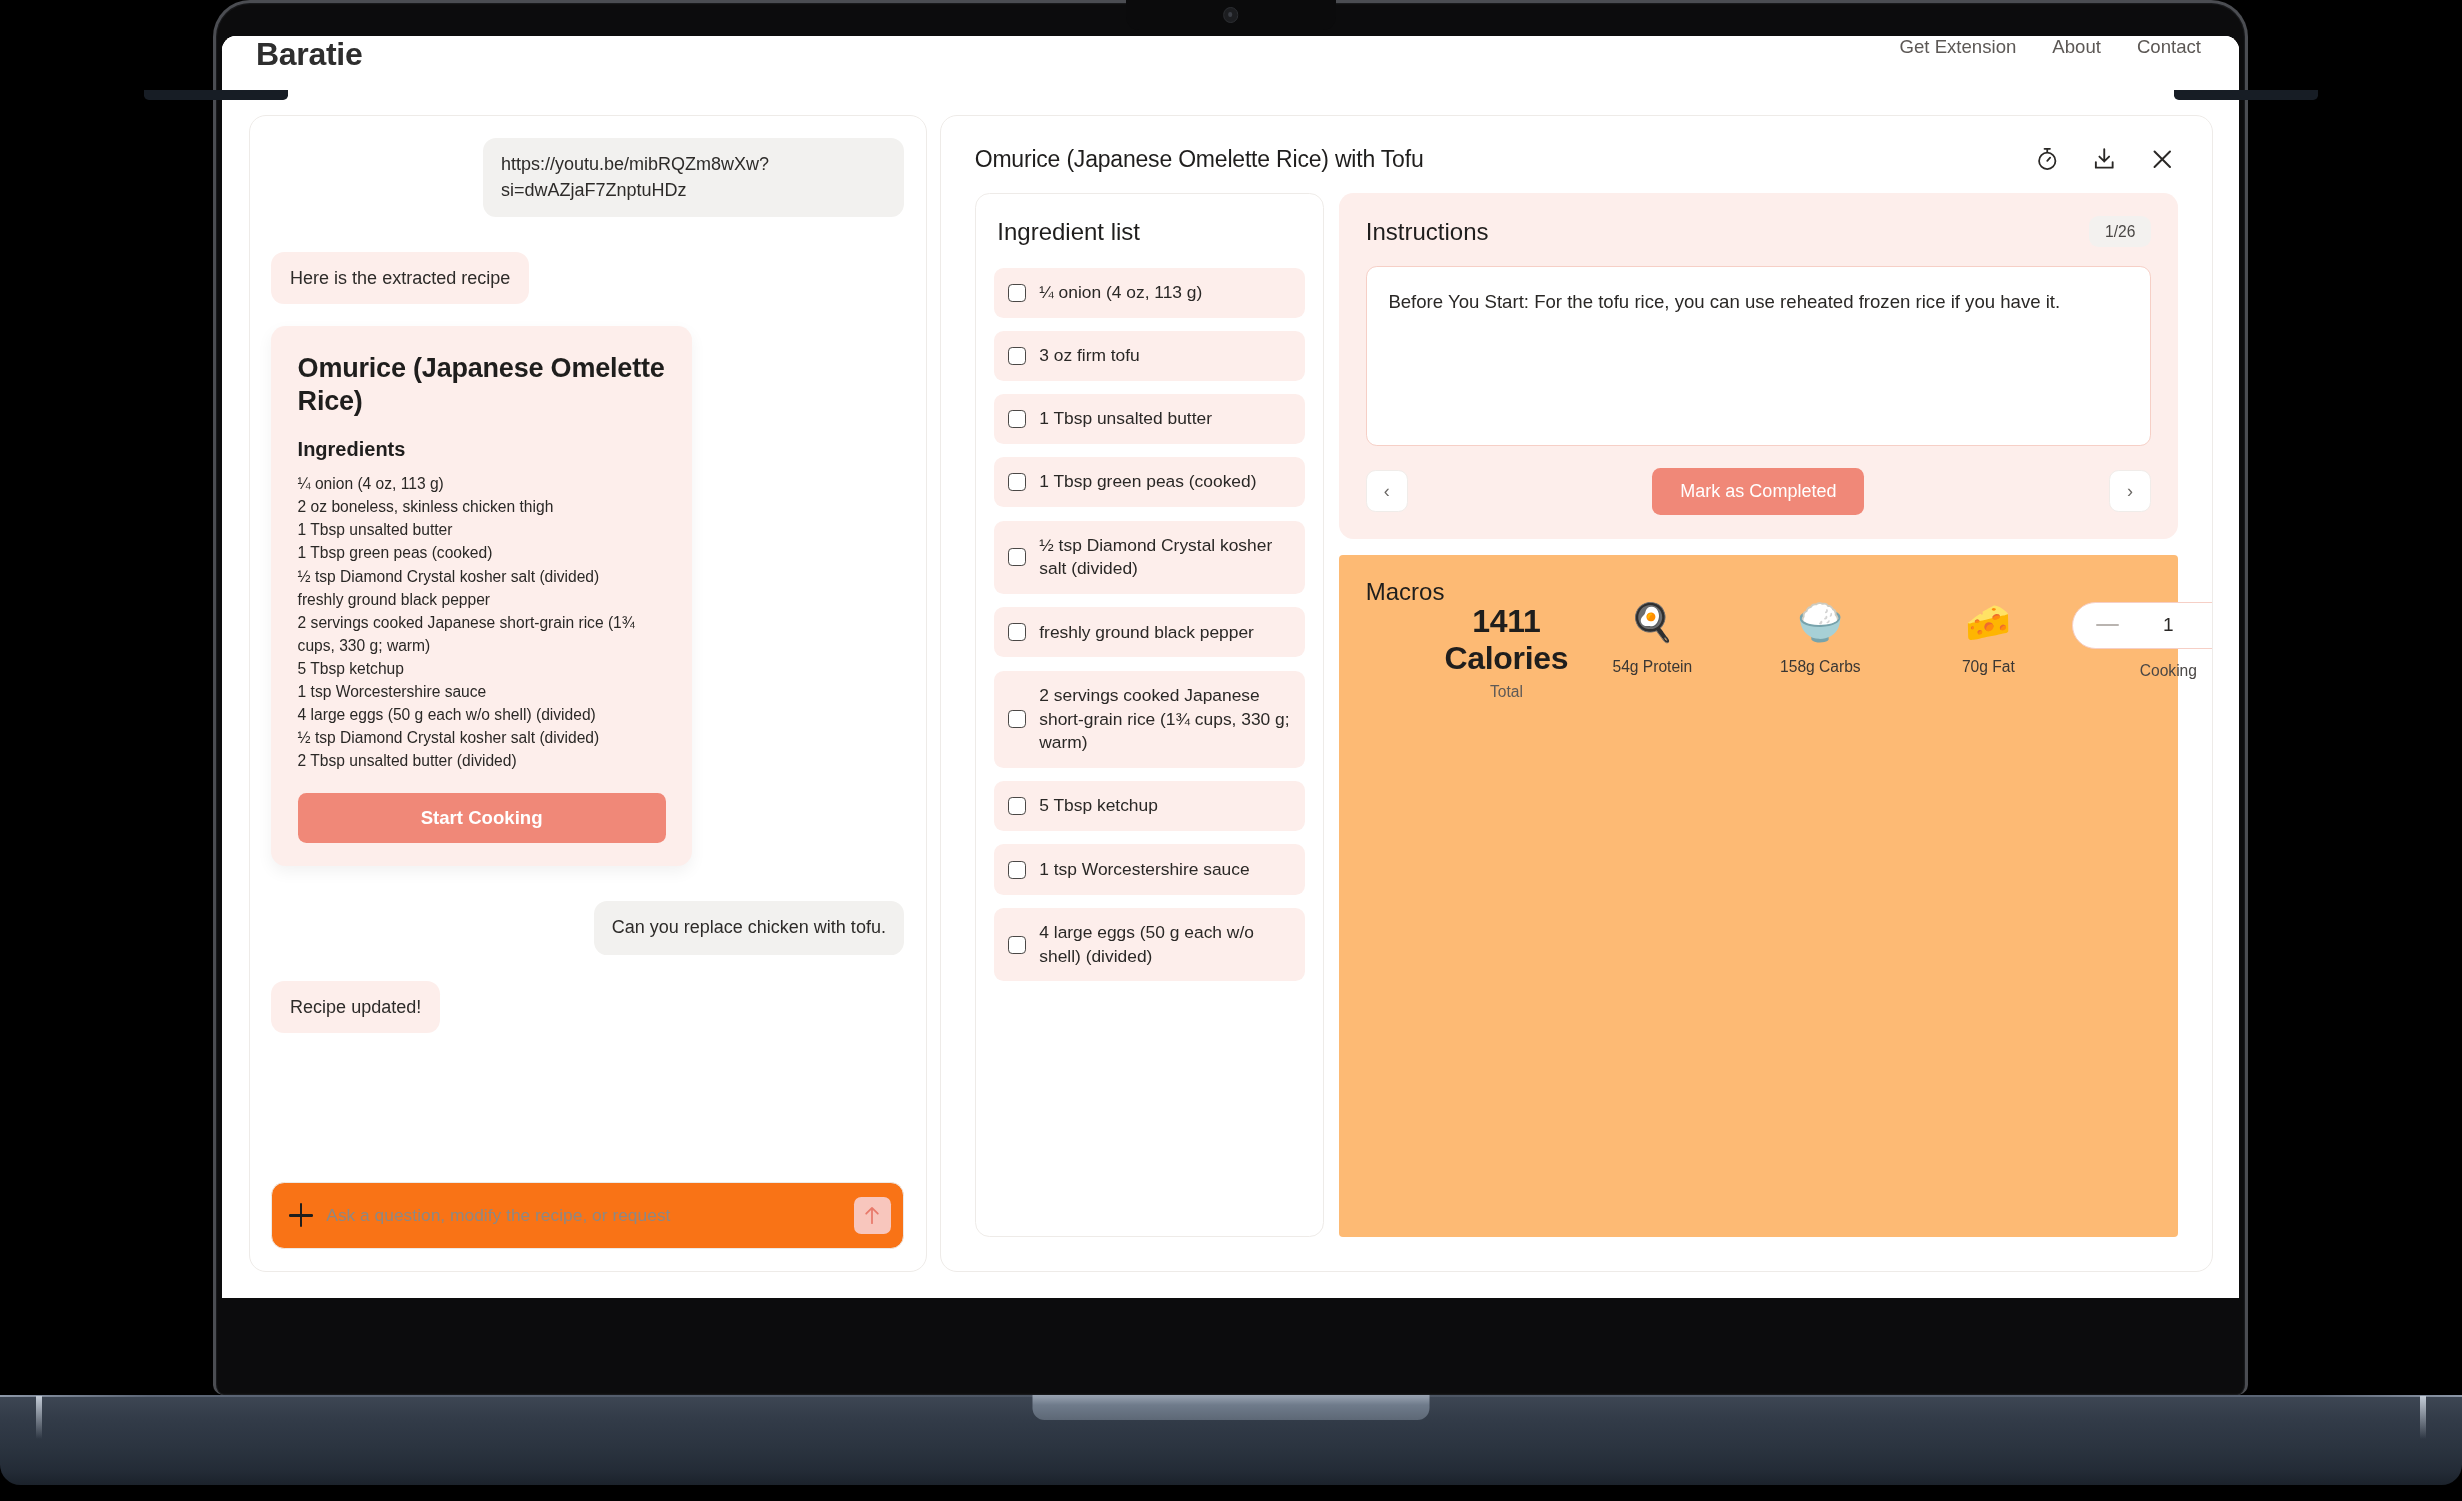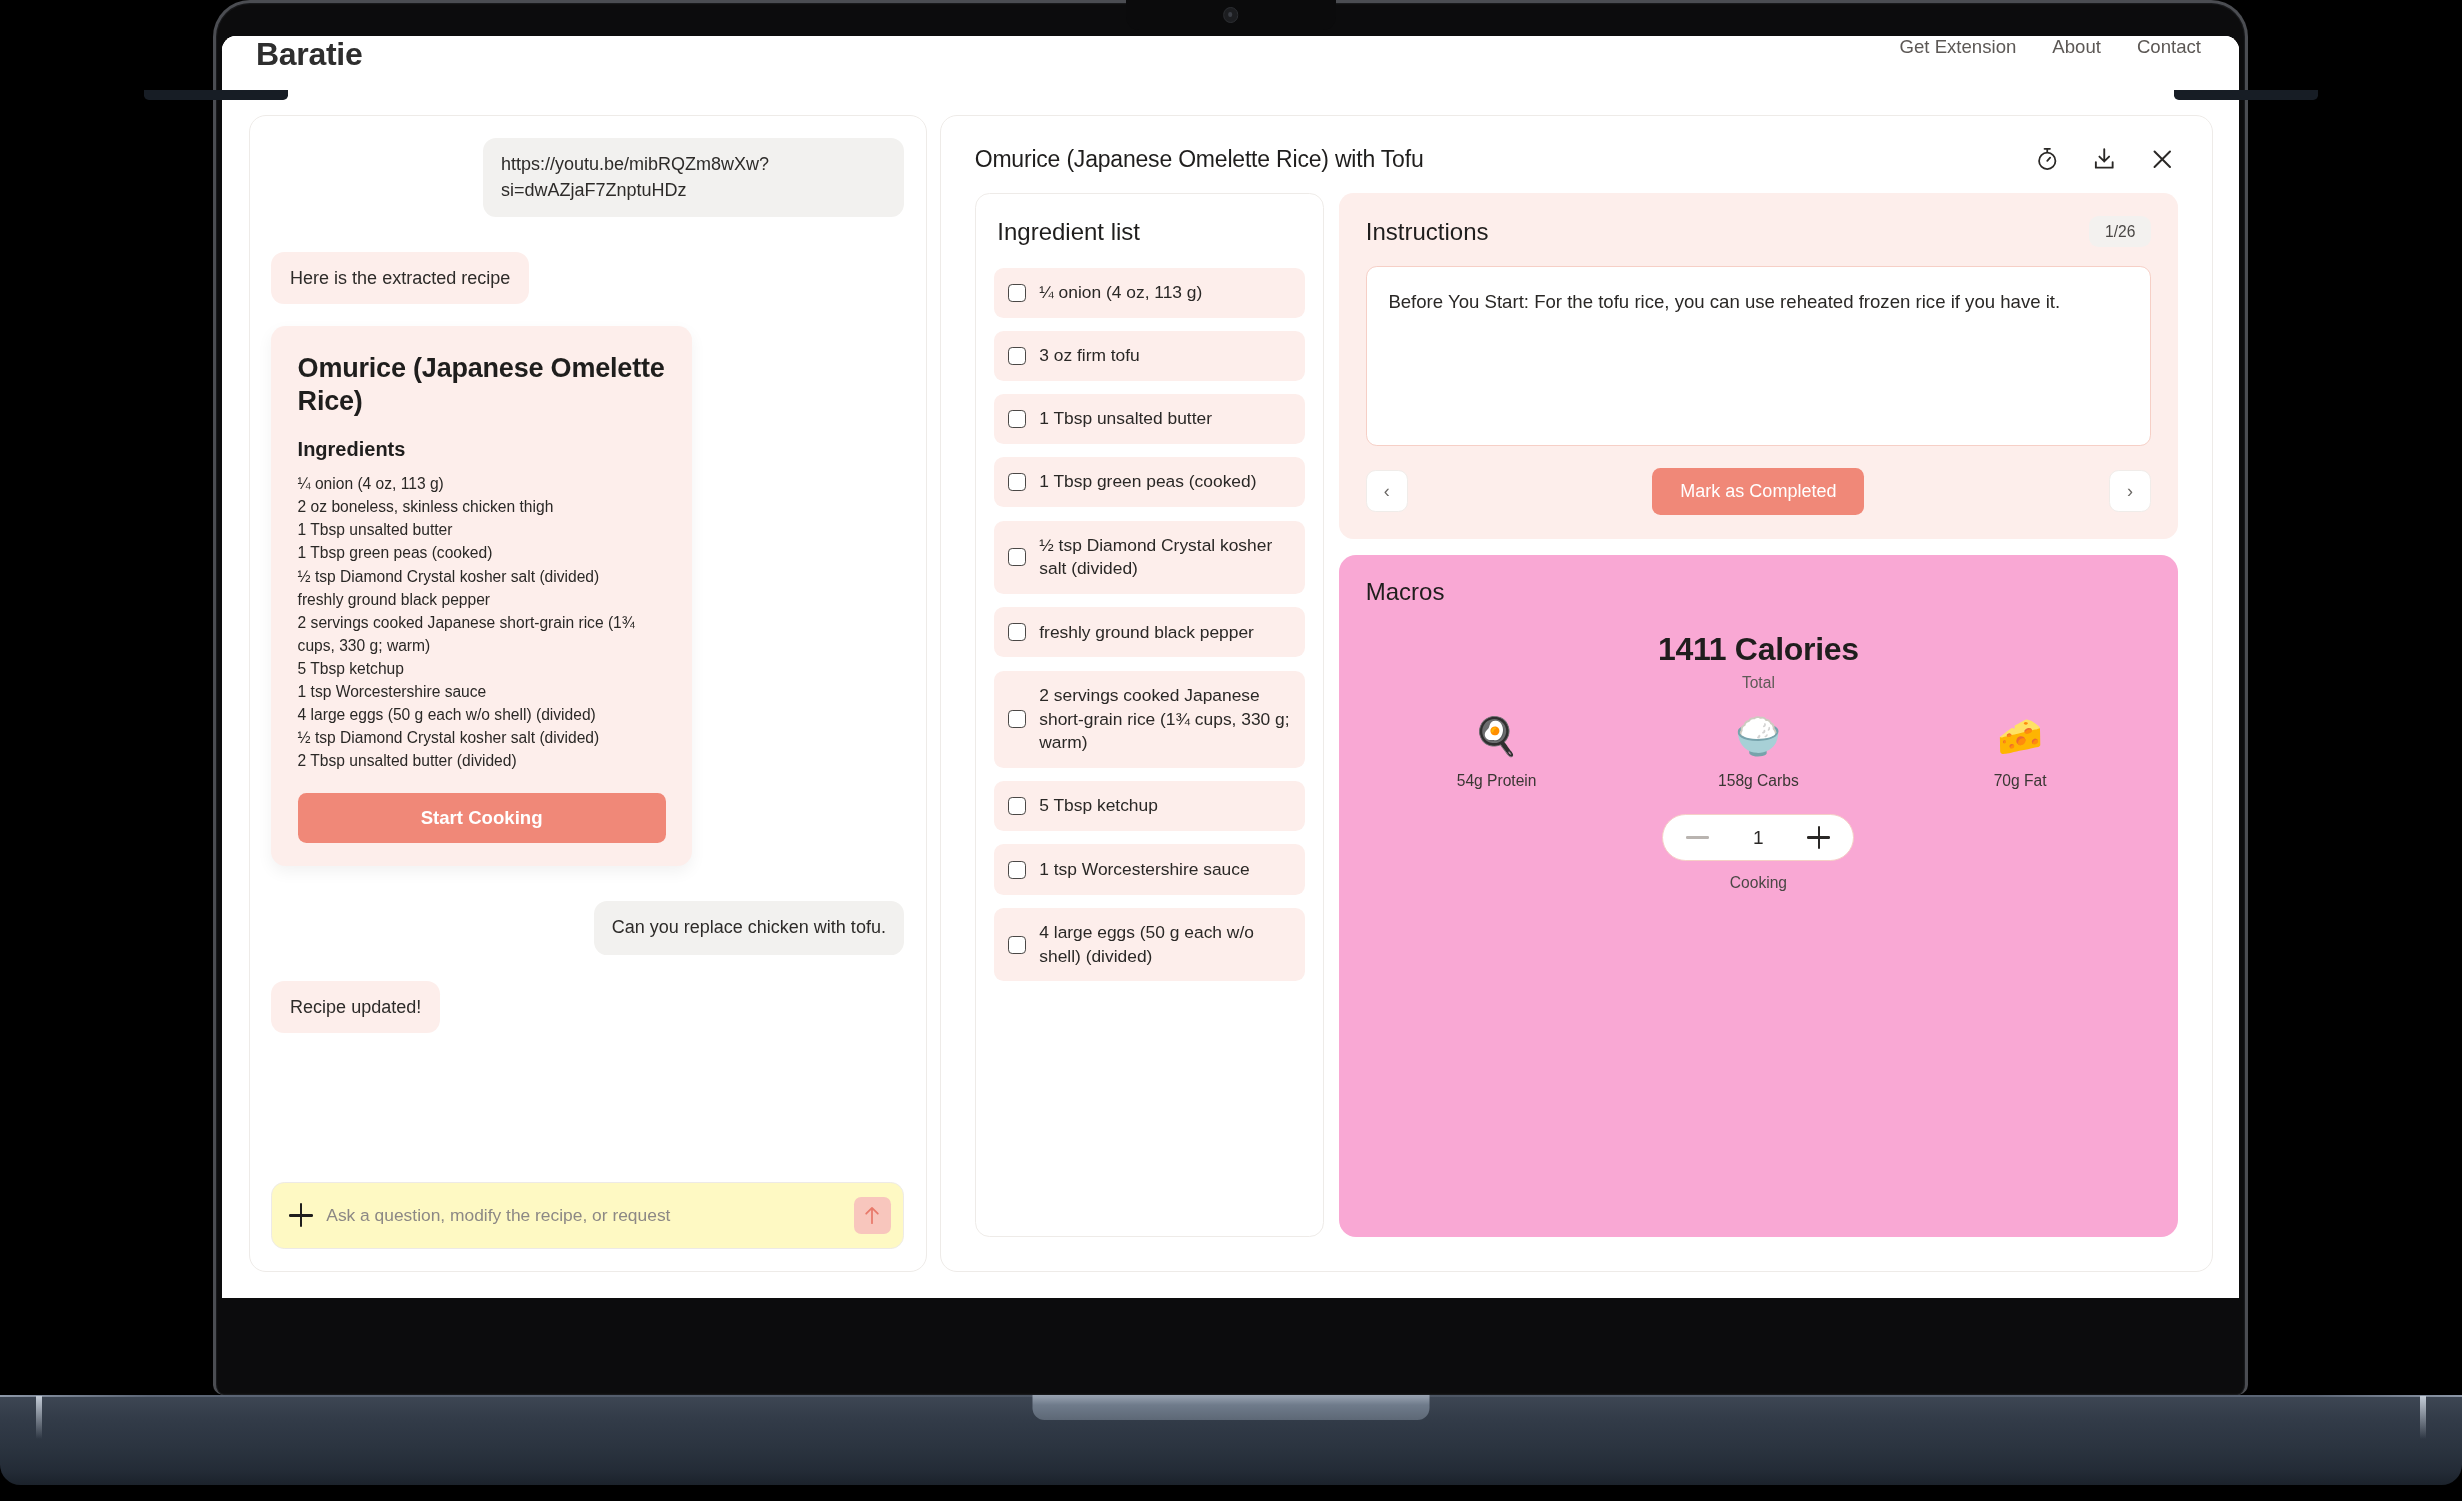--- a/index.html
+++ b/index.html
@@ -194,21 +194,21 @@
 
   
   #chat-composer-wrap { padding: 15.6px 21.6px 21.6px 21.6px; }
   #chat-composer {
     height: 67px;
     border: 1.2px solid #edeae7;
     border-radius: 13.2px;
     display: flex; align-items: center;
     padding: 0 12px 0 17px;
     gap: 13.2px;
-    background: #fef9c3;
+    background: #f97316;
   }
   #plus-icon {
     width: 24px; height: 24px; flex: 0 0 24px;
     position: relative;
   }
   #plus-icon::before, #plus-icon::after {
     content:""; position:absolute; background:#1f1e1d; border-radius:1.2px;
   }
   #plus-icon::before { left: 0; top: 10.8px; width: 24px; height: 2.4px; }
   #plus-icon::after  { top: 0; left: 10.8px; width: 2.4px; height: 24px; }
@@ -342,24 +342,24 @@
     border: none; border-radius: 8.4px;
     padding: 13.2px 28px;
     font-family: inherit;
     font-size: 18px; font-weight: 500;
     cursor: pointer;
   }
 
   
   #macros-card {
     flex: 1; min-height: 0;
-    background: #f9a8d4;
-    border-radius: 17px;
+    background: #fdba74;
+    border-radius: 4px;
     padding: 23px 26.5px 18px 26.5px;
-    display: flex; flex-direction: column;
+    display: flex; flex-direction: row;
   }
   #macros-title { font-size: 24px; font-weight: 500; color: #1f1e1d; }
   #calories-block { text-align: center; margin-top: 25px; }
   #calories-value { font-size: 32px; font-weight: 600; color: #1f1e1d; letter-spacing: -0.3px; }
   #calories-label { font-size: 15.6px; color: #5e5a57; margin-top: 6px; }
   #macro-row {
     display: flex; justify-content: space-around; align-items: flex-start;
     margin-top: 26.5px;
   }
   .macro-item { text-align: center; width: 168px; }

